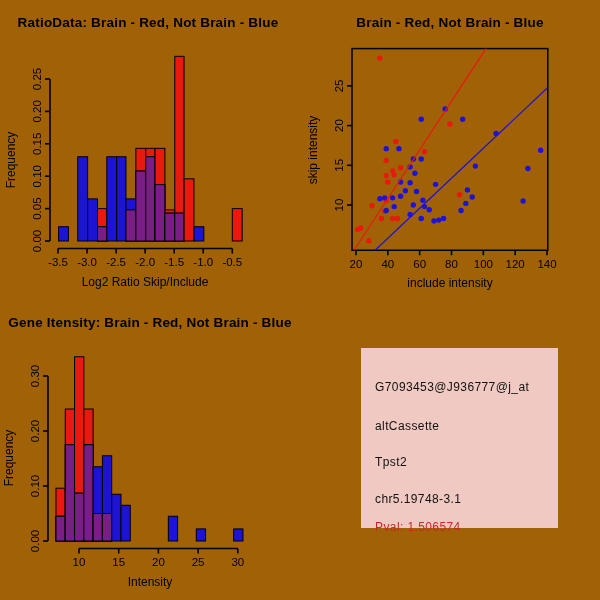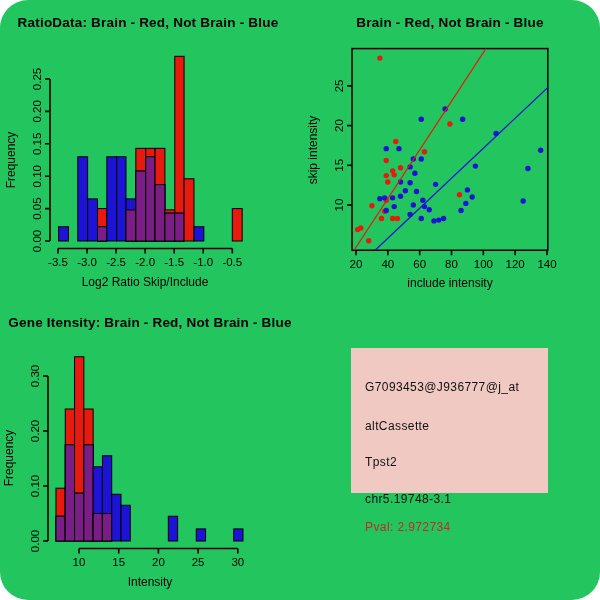--- a/index.html
+++ b/index.html
@@ -1,25 +1,25 @@
 <!DOCTYPE html>
 <html><head>
 <meta charset="utf-8">
 <style>
   * { box-sizing: border-box; }
   html,body { margin:0; padding:0; background:#ffffff; }
-  .figure { position:relative; width:600px; height:600px; background:#22c55e; overflow:hidden;
-            font-family:"Liberation Sans", sans-serif;border-radius:28px; }
+  .figure { position:relative; width:600px; height:600px; background:#a16207; overflow:hidden;
+            font-family:"Liberation Sans", sans-serif; }
   .panel { position:absolute; width:300px; height:300px; }
   svg { display:block; }
   svg text { font-family:"Liberation Sans", sans-serif; fill:#000; }
   .title { font-size:13.5px; font-weight:bold; letter-spacing:0.2px; }
   .axis-label { font-size:12px; }
   .tick-label { font-size:11.5px; }
-  .info-box { position:absolute; left:51px; top:48px; width:197px; height:145px;text-align:right; }
+  .info-box { position:absolute; left:61px; top:48px; width:197px; height:180px;text-align:right; }
   .info-line { position:absolute; left:14px; height:14px; line-height:14px;
                font-size:12px; letter-spacing:0.4px; color:#111; white-space:nowrap; }
 </style>
 </head>
 <body>
 
 <div class="figure">
 
   <svg class="panel" style="left:0;top:0" width="300" height="300" viewBox="0 0 300 300">
     <text class="title" x="148" y="27" text-anchor="middle">RatioData: Brain - Red, Not Brain - Blue</text>
@@ -227,17 +227,17 @@
         <text x="39" y="76" text-anchor="middle" class="tick-label" transform="rotate(-90 39 76)">0.30</text>
       </g>
   </svg>
 
   <div class="panel" style="left:300px;top:300px">
     <div class="info-box" id="info-box" style="background: rgb(240, 202, 194);">
       <div class="info-line" style="top:32px">G7093453@J936777@j_at</div>
       <div class="info-line" style="top:71px">altCassette</div>
       <div class="info-line" style="top:107px">Tpst2</div>
       <div class="info-line" style="top:144px">chr5.19748-3.1</div>
-      <div class="info-line" id="pval-line" style="top: 172px; color: rgb(195, 43, 39);">Pval: 2.972734</div>
+      <div class="info-line" id="pval-line" style="top: 172px; color: rgb(195, 43, 39);">Pval: 1.506574</div>
     </div>
   </div>
 
 </div>
 
 </body></html>

